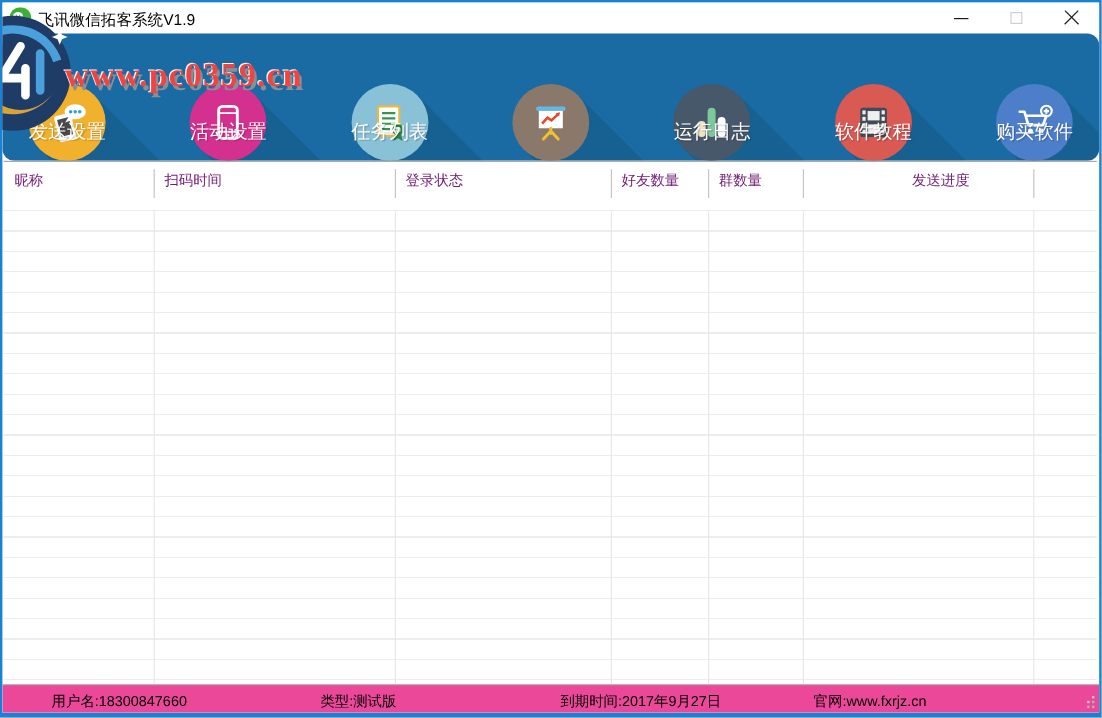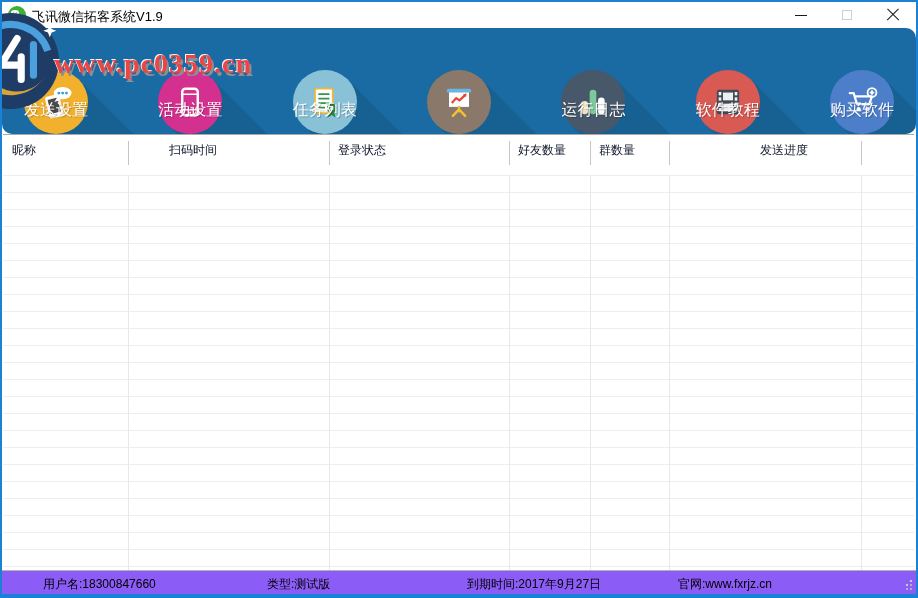--- a/index.html
+++ b/index.html
@@ -25,28 +25,28 @@
              transform:rotate(45deg);transform-origin:0 50%;z-index:0;}
   .tb-circle{position:absolute;left:35px;top:42px;width:64px;height:64px;border-radius:50%;z-index:1;
              display:flex;align-items:center;justify-content:center;}
   .tb-circle svg{width:40px;height:40px;}
   .tb-label{position:absolute;left:0;right:0;top:72px;text-align:center;color:#fff;font-size:16px;z-index:2;
             text-shadow:1px 1px 1px rgba(0,0,0,.25);white-space:nowrap;}
   
   .table-area{position:absolute;left:1px;right:2px;top:132px;bottom:24px;background:#fff;
               border-top:1px solid #a9a9a9;}
   .thead{position:absolute;left:0;right:0;top:0;height:41px;background:#fff;border-bottom:1px solid #ededed;}
-  .th{position:absolute;top:0;height:41px;padding:7px 0 0 9px;font-size:12px;color:#0f172a;overflow:hidden;white-space:nowrap;}
+  .th{position:absolute;top:0;height:41px;padding:7px 0 0 9px;font-size:12px;color:#701a75;overflow:hidden;white-space:nowrap;}
   .th.center{text-align:center;padding-left:0;margin-left:19px;}
   .htick{position:absolute;top:6px;height:24px;width:1px;background:#c5c5c5;}
   .tbody{position:absolute;left:0;right:0;top:41px;bottom:0;
          background:repeating-linear-gradient(to bottom,#fff 0 16px,#ededed 16px 17px);}
   .colline{position:absolute;top:41px;bottom:0;width:1px;background:#e8e8e8;}
   
-  .statusbar{position:absolute;left:0;right:0;bottom:0;height:24px;background:#8b5cf6;border-top:1px solid #b3b3b3;}
+  .statusbar{position:absolute;left:0;right:0;bottom:0;height:24px;background:#ec4899;border-top:1px solid #b3b3b3;}
   .status-item{position:absolute;top:5px;font-size:12px;color:#000;white-space:nowrap;}
   .grip{position:absolute;right:4px;bottom:4px;width:2px;height:2px;background:#aeb2b6;
         box-shadow:-4px 0 #aeb2b6,0 -4px #aeb2b6,-4px -4px #c6cacd,0 -8px #c6cacd;}
   
   .watermark{position:absolute;left:0;top:0;right:0;bottom:0;pointer-events:none;z-index:50;}
   .wm-logo{position:absolute;left:-40px;top:10px;width:98px;height:98px;}
   .wm-title{position:absolute;left:58px;top:8px;font-size:38px;font-weight:bold;letter-spacing:5px;
             color:#1e86d8;-webkit-text-stroke:1px #0d5a9e;white-space:nowrap;
             text-shadow:-2px -2px 0 #fff,2px -2px 0 #fff,-2px 2px 0 #fff,2px 2px 0 #fff,4px 5px 3px rgba(40,40,40,.45);}
   .wm-url{position:absolute;left:52px;top:46px;font-size:28px;font-weight:bold;letter-spacing:1px;
@@ -189,21 +189,21 @@
           </svg>
         </div>
         <div class="tb-label">购买软件</div>
       </div>
     </div>
 
   <div class="table-area">
     <div class="thead">
         <div class="th" style="left: 0px; width: 125px;">昵称</div>
         <div class="htick" style="left: 125px;"></div>
-        <div class="th" style="left: 125px; width: 201px; margin-left: 32px;">扫码时间</div>
+        <div class="th" style="left: 125px; width: 201px;">扫码时间</div>
         <div class="htick" style="left: 326px;"></div>
         <div class="th" style="left: 326px; width: 180px;">登录状态</div>
         <div class="htick" style="left: 506px;"></div>
         <div class="th" style="left: 506px; width: 81px;">好友数量</div>
         <div class="htick" style="left: 587px;"></div>
         <div class="th" style="left: 587px; width: 79px;">群数量</div>
         <div class="htick" style="left: 666px;"></div>
         <div class="th center" style="left: 666px; width: 192px;">发送进度</div>
         <div class="htick" style="left: 858px;"></div>
       </div>

